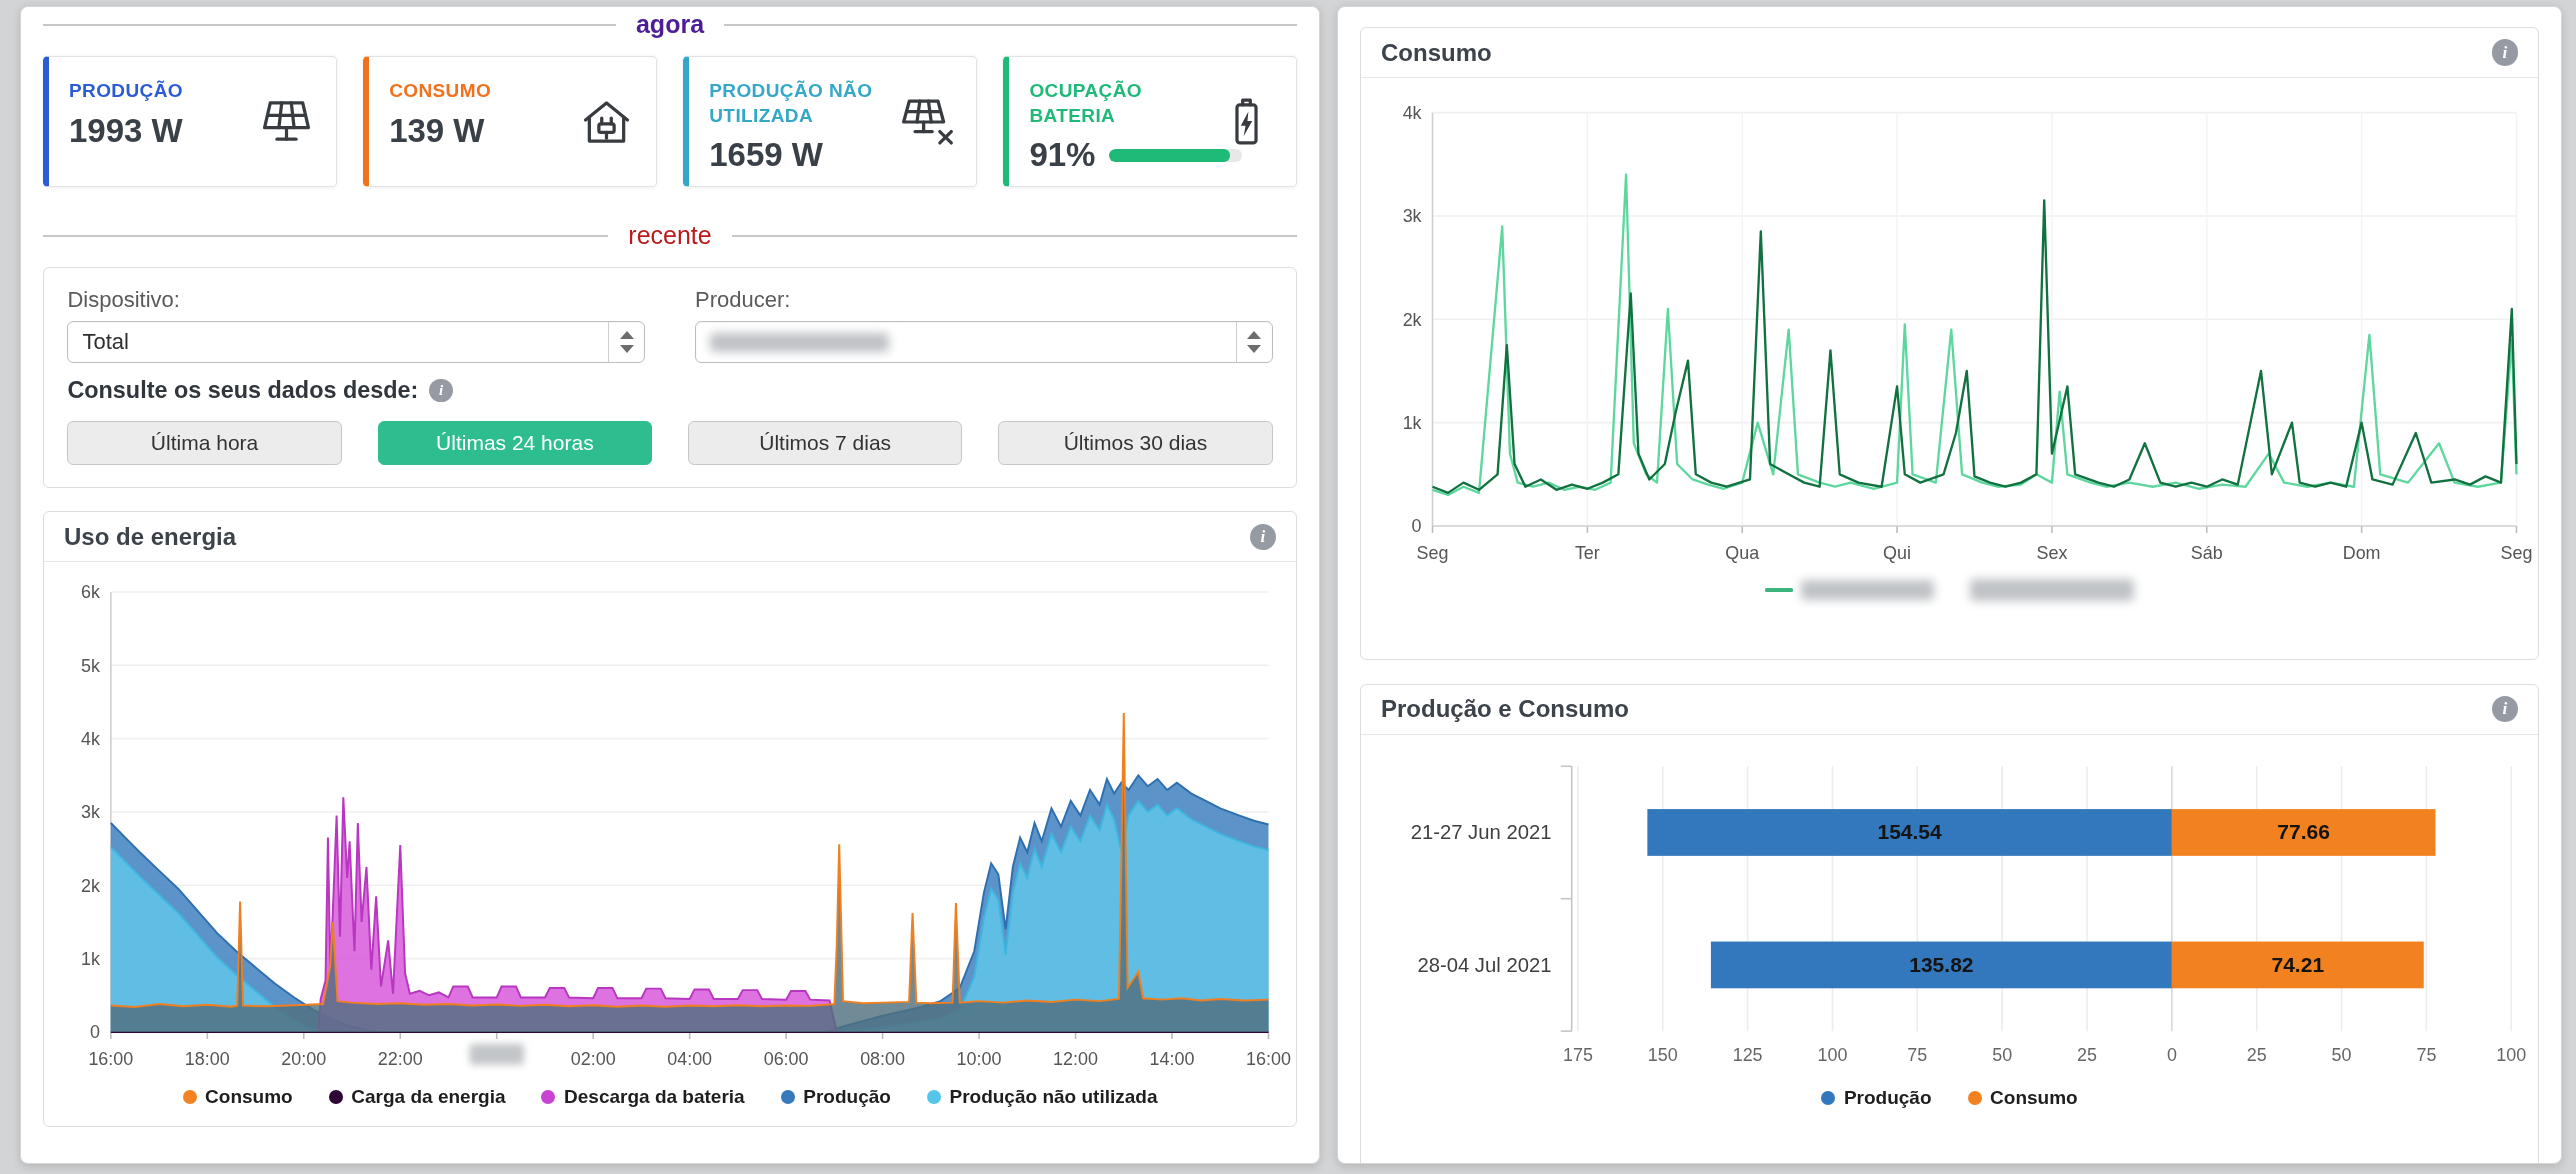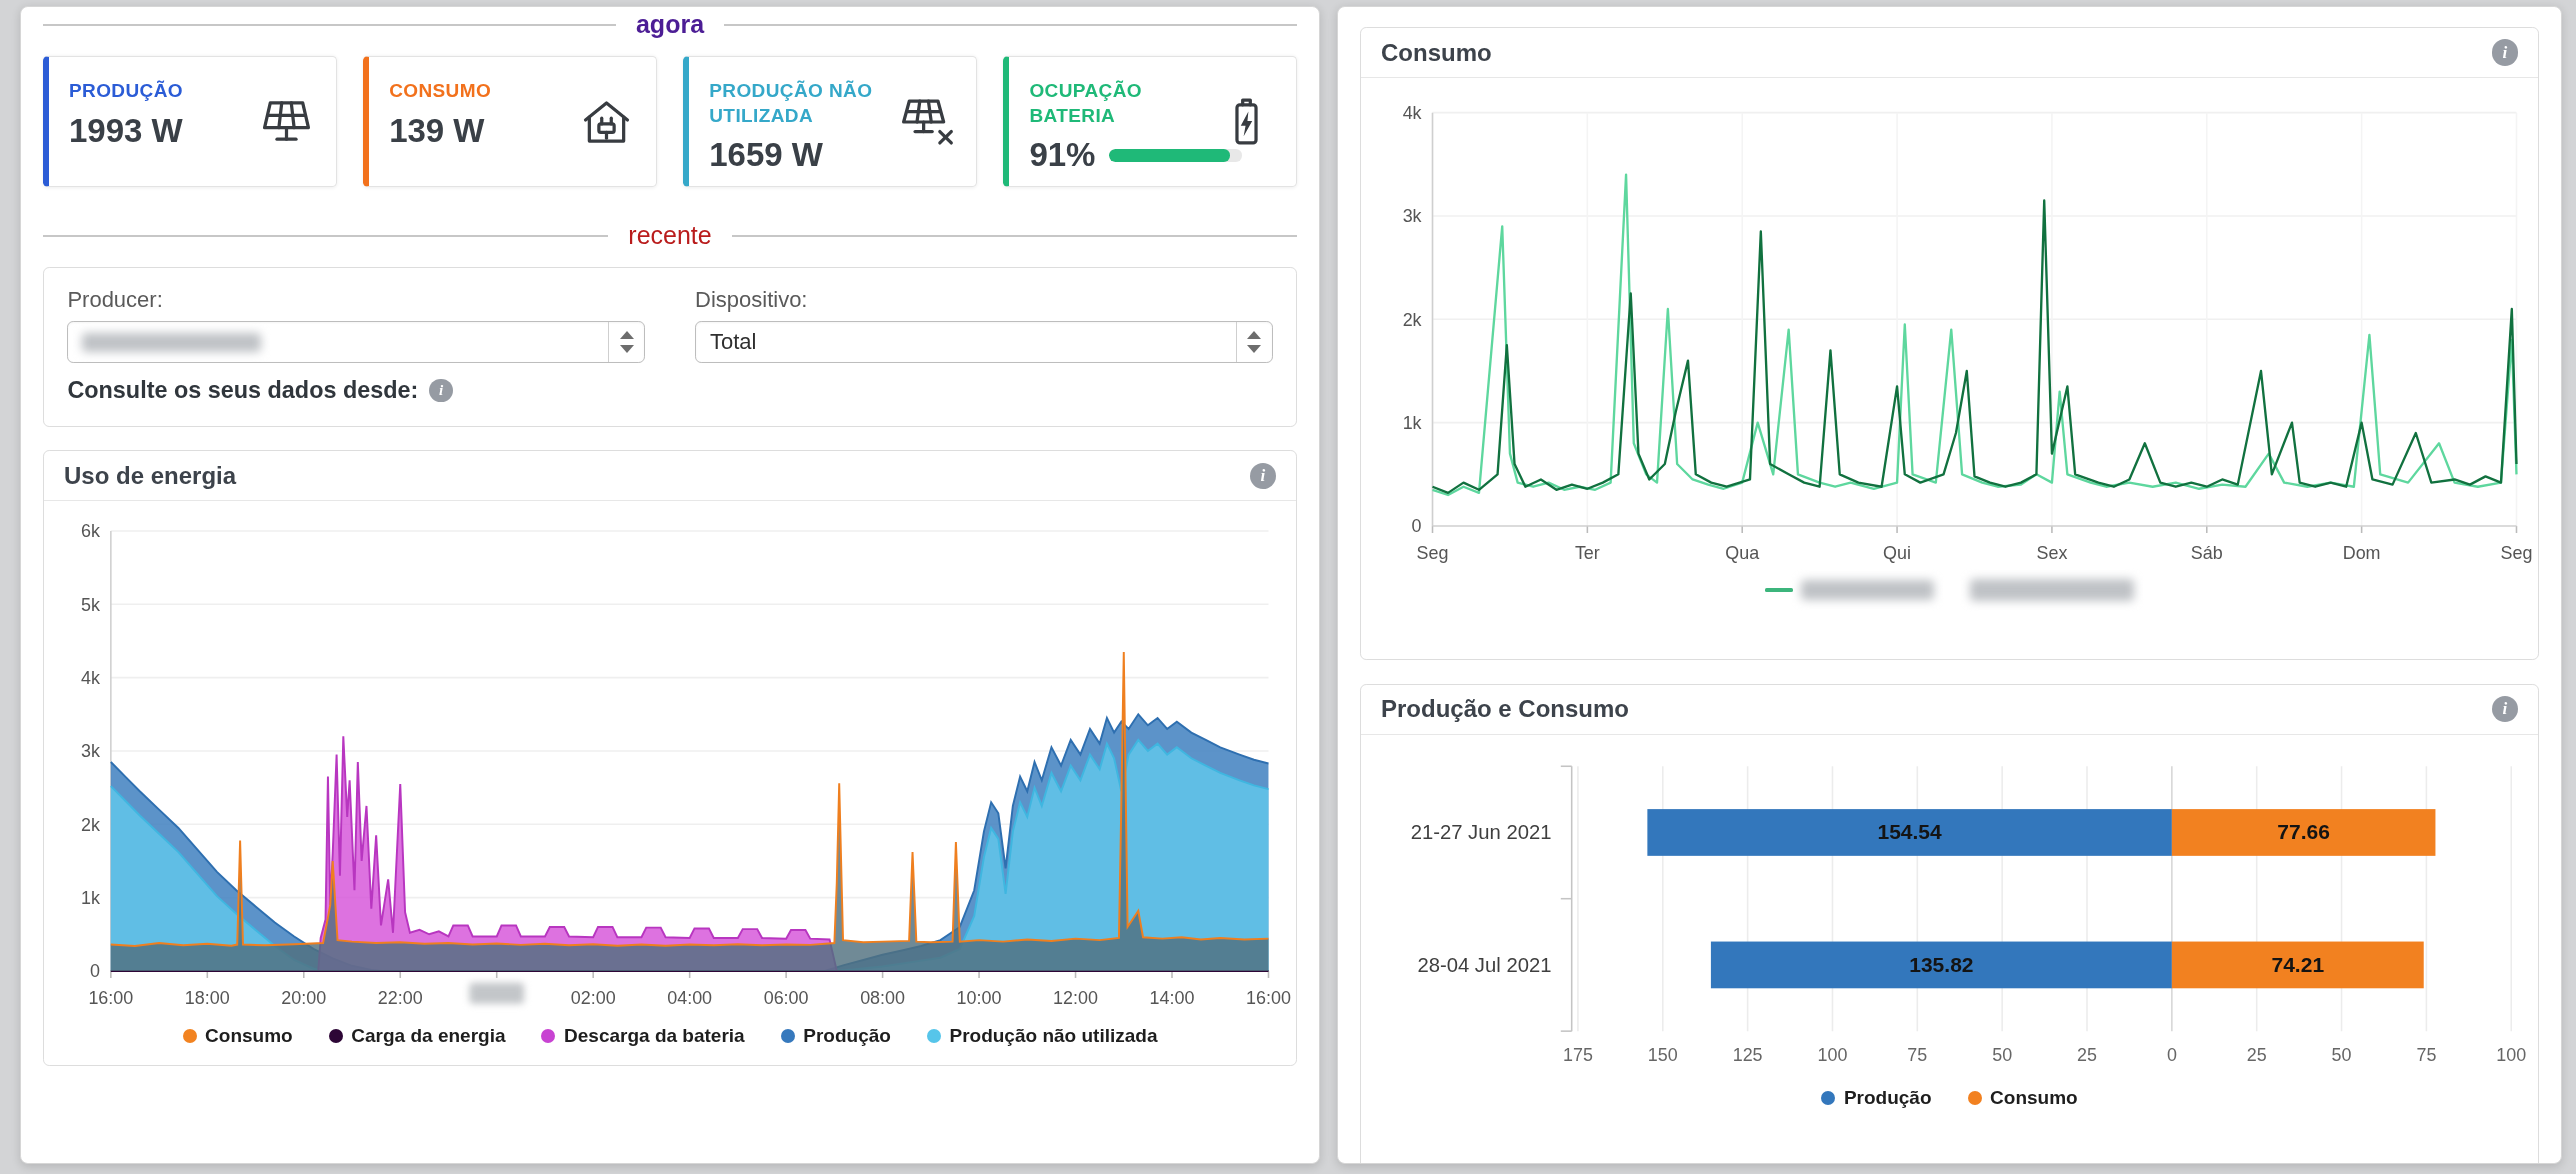--- a/index.html
+++ b/index.html
@@ -126,43 +126,49 @@
     </div>
   </div>
 
   <div class="section-divider" id="recente-divider">
     <span>recente</span>
   </div>
 
   <div class="filter-card">
     <div class="filter-grid">
       <div class="filter-col">
+        <div class="field-label">Dispositivo:</div>
+        <div class="select">
+          <span>Total</span>
+          <span class="stepper">
+              <span class="tri-up"></span>
+              <span class="tri-down"></span>
+            </span>
+        </div>
+      </div>
+      <div class="filter-col">
         <div class="field-label">Producer:</div>
         <div class="select">
           <span class="blur" style="width:179px;height:19px;"></span>
           <span class="stepper">
               <span class="tri-up"></span>
               <span class="tri-down"></span>
             </span>
         </div>
       </div>
-      <div class="filter-col">
-        <div class="field-label">Dispositivo:</div>
-        <div class="select">
-          <span>Total</span>
-          <span class="stepper">
-              <span class="tri-up"></span>
-              <span class="tri-down"></span>
-            </span>
-        </div>
-      </div>
     </div>
     <div class="range-label-row">
       <span>Consulte os seus dados desde:</span>
       <span class="info-icon" style="width:23.4px;height:23.4px;font-size:15px;">i</span>
+    </div>
+    <div class="btn-row">
+      <button class="btn">Última hora</button>
+      <button class="btn active">Últimas 24 horas</button>
+      <button class="btn">Últimos 7 dias</button>
+      <button class="btn">Últimos 30 dias</button>
     </div>
   </div>
 
   <div class="chart-card" id="uso-card">
     <div class="card-header">
       <span class="card-title">Uso de energia</span>
       <span class="info-icon">i</span>
     </div>
     <div class="chart-body">
       <svg id="energy-svg" viewBox="0 0 1596 648" width="1245" height="506">

